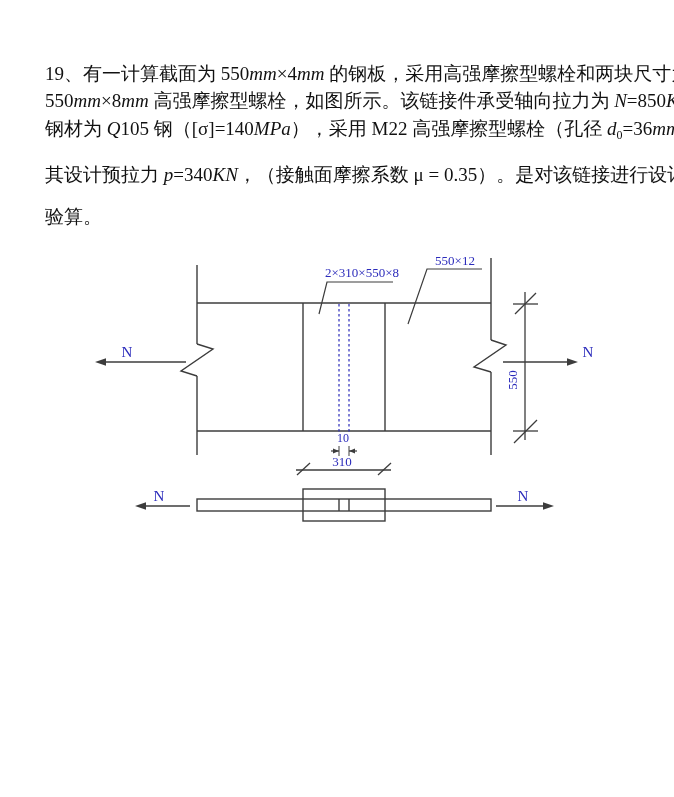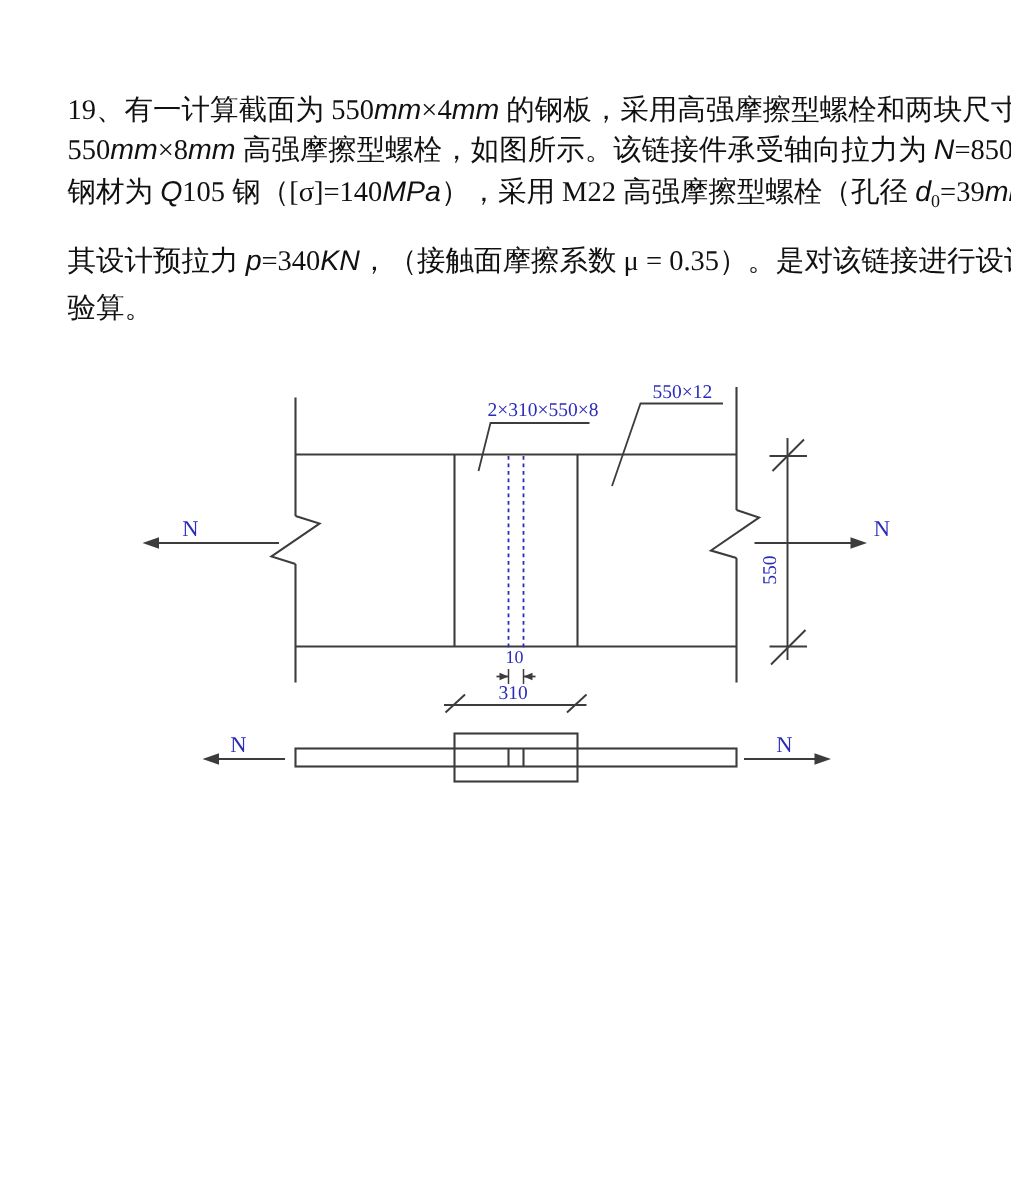--- a/index.html
+++ b/index.html
@@ -2,47 +2,47 @@
 <html><head>
 <meta charset="utf-8">
 <style>
   html,body{margin:0;padding:0;background:#fff;}
   .page{position:relative;width:674px;height:797px;background:#ffffff;overflow:hidden;
         font-family:"Liberation Serif",serif;color:#111;}
   .problem{position:absolute;left:0;top:0;width:674px;}
   .tline{position:absolute;left:45px;white-space:nowrap;font-size:19px;line-height:22px;}
   .seg-cn{font-family:Liberation Serif, serif;}
   .seg-rm{font-family:"Liberation Serif",serif;}
-  .seg-it{font-family:Liberation Sans, sans-serif;font-style:italic;}
+  .seg-it{font-family:Liberation Serif, serif;font-style:italic;}
   .seg-sub{font-family:"Liberation Serif",serif;font-size:12px;vertical-align:-4px;}
   svg.diagram{position:absolute;left:0;top:0;}
   svg text{font-family:"Liberation Serif",serif;}
   .anno{fill:#2b2bbb;font-size:13px;}
   .anno-sm{fill:#2b2bbb;font-size:12px;}
   .force{fill:#2b2bbb;font-size:15px;}
 </style>
 </head>
 <body>
 
 <div class="page">
 
   <div class="problem">
     <div class="tline" style="top:63px">
       <span class="seg-cn">19、有一计算截面为 </span><span class="seg-rm">550</span><span class="seg-it">mm</span><span class="seg-rm">×4</span><span class="seg-it">mm</span><span class="seg-cn"> 的钢板，采用高强摩擦型螺栓和两块尺寸为</span>
     </div>
     <div class="tline" style="top:90px">
       <span class="seg-rm">550</span><span class="seg-it">mm</span><span class="seg-rm">×8</span><span class="seg-it">mm</span><span class="seg-cn"> 高强摩擦型螺栓，如图所示。该链接件承受轴向拉力为 </span><span class="seg-it">N</span><span class="seg-rm">=850</span><span class="seg-it">KN</span><span class="seg-cn">，</span>
     </div>
     <div class="tline" style="top:118px">
-      <span class="seg-cn">钢材为 </span><span class="seg-it">Q</span><span class="seg-rm">105</span><span class="seg-cn"> 钢（</span><span class="seg-rm">[σ]=140</span><span class="seg-it">MPa</span><span class="seg-cn">），采用 M22 高强摩擦型螺栓（孔径 </span><span class="seg-it">d</span><span class="seg-sub">0</span><span class="seg-rm">=39</span><span class="seg-it">mm</span>
+      <span class="seg-cn">钢材为 </span><span class="seg-it">Q</span><span class="seg-rm">105</span><span class="seg-cn"> 钢（</span><span class="seg-rm">[σ]=140</span><span class="seg-it">MPa</span><span class="seg-cn">），采用 M22 高强摩擦型螺栓（孔径 </span><span class="seg-it">d</span><span class="seg-sub">0</span><span class="seg-rm">=36</span><span class="seg-it">mm</span>
     </div>
     <div class="tline" style="top:164px">
       <span class="seg-cn">其设计预拉力 </span><span class="seg-it">p</span><span class="seg-rm">=340</span><span class="seg-it">KN</span><span class="seg-cn">，（接触面摩擦系数 </span><span class="seg-rm">μ = 0.35</span><span class="seg-cn">）。是对该链接进行设计和</span>
     </div>
-    <div class="tline" style="top:195px">
+    <div class="tline" style="top:206px">
       <span class="seg-cn">验算。</span>
     </div>
   </div>
 
   <svg class="diagram" width="674" height="797" viewBox="0 0 674 797">
 
     <g stroke="#3c3c3c" stroke-width="1.4" fill="none">
       <line x1="197" y1="265" x2="197" y2="344"></line>
       <path d="M197,344 L213,349 L181,371 L197,376"></path>
       <line x1="197" y1="376" x2="197" y2="455"></line>

